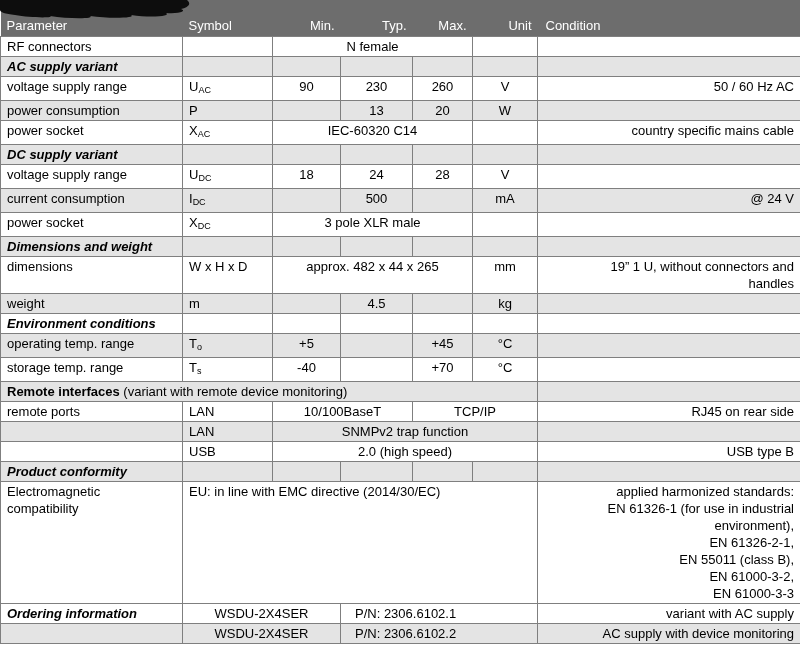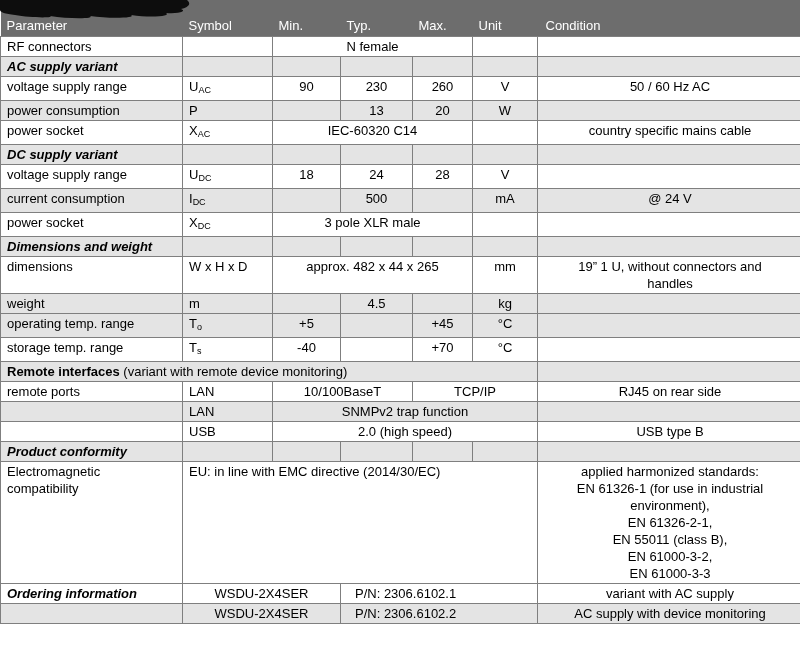--- a/index.html
+++ b/index.html
@@ -4,31 +4,31 @@
 <style>
   html,body{margin:0;padding:0;background:#ffffff;}
   body{font-family:"Liberation Sans","DejaVu Sans",sans-serif;font-size:13px;color:#000;}
   .wrap{position:relative;width:800px;height:666px;overflow:hidden;background:#fff;}
   table{border-collapse:collapse;table-layout:fixed;width:800px;}
   thead th{
     background:#6d6d6d;color:#ffffff;font-weight:normal;
     padding:18px 6px 3px 6px;vertical-align:bottom;border:none;line-height:15px;
   }
   thead th.a-left{text-align:left;}
-  thead th.a-center{text-align:left;}
+  thead th.a-center{text-align:right;}
   thead th.a-cond{text-align:left;padding-left:8px;}
   tbody td{
     border:1px solid #7f7f7f;padding:1px 6px;line-height:17px;
     vertical-align:top;white-space:pre-line;overflow:hidden;
   }
   tbody tr{background:#ffffff;}
   tbody tr.shade{background:#e4e4e4;}
   td.a-left{text-align:left;}
   td.a-center{text-align:center;}
-  td.a-cond{text-align:center;padding-left:8px;}
+  td.a-cond{text-align:right;padding-left:8px;}
   td.bold{font-weight:bold;font-style:italic;}
   td.pl14{padding-left:14px;}
   .sub{font-size:9px;vertical-align:-2px;letter-spacing:0;}
   .b{font-weight:bold;}
   .redaction{position:absolute;top:0;left:0;pointer-events:none;}
 </style>
 </head>
 <body>
 
 <div class="wrap">
@@ -148,20 +148,29 @@
         </tr>
         <tr class="shade">
           <td class="a-left">weight</td>
           <td class="a-left">m</td>
           <td class="a-center"></td>
           <td class="a-center">4.5</td>
           <td class="a-center"></td>
           <td class="a-center">kg</td>
           <td class="a-cond"></td>
         </tr>
+        <tr>
+          <td class="a-left bold">Environment conditions</td>
+          <td class="a-left"></td>
+          <td class="a-center"></td>
+          <td class="a-center"></td>
+          <td class="a-center"></td>
+          <td class="a-center"></td>
+          <td class="a-cond"></td>
+        </tr>
         <tr class="shade">
           <td class="a-left">operating temp. range</td>
           <td class="a-left"><span>T</span><span class="sub">o</span></td>
           <td class="a-center">+5</td>
           <td class="a-center"></td>
           <td class="a-center">+45</td>
           <td class="a-center">°C</td>
           <td class="a-cond"></td>
         </tr>
         <tr>

